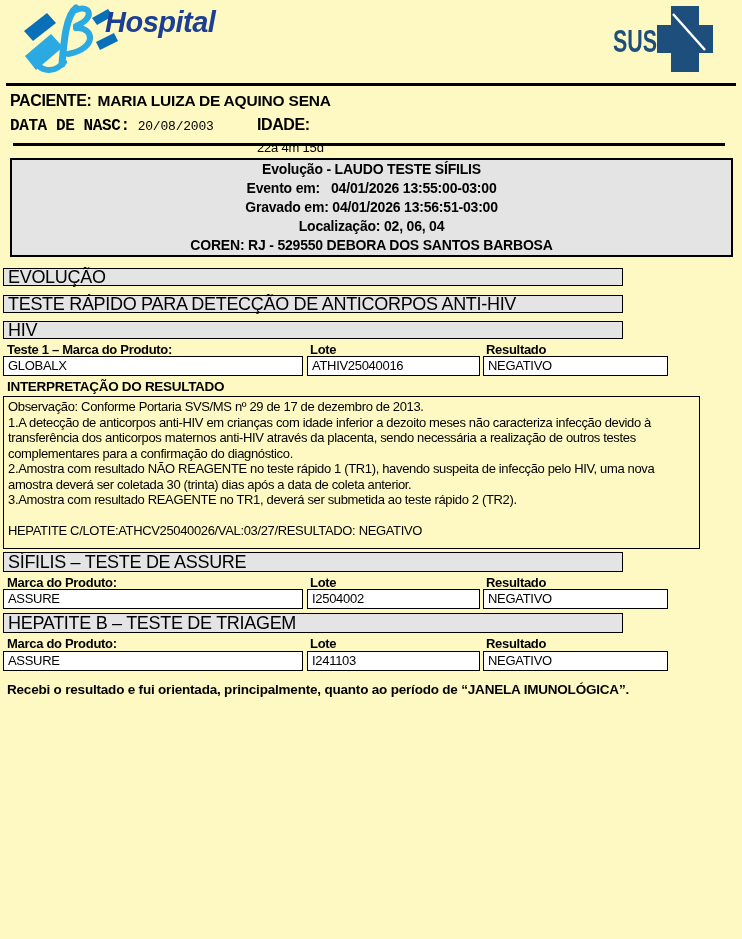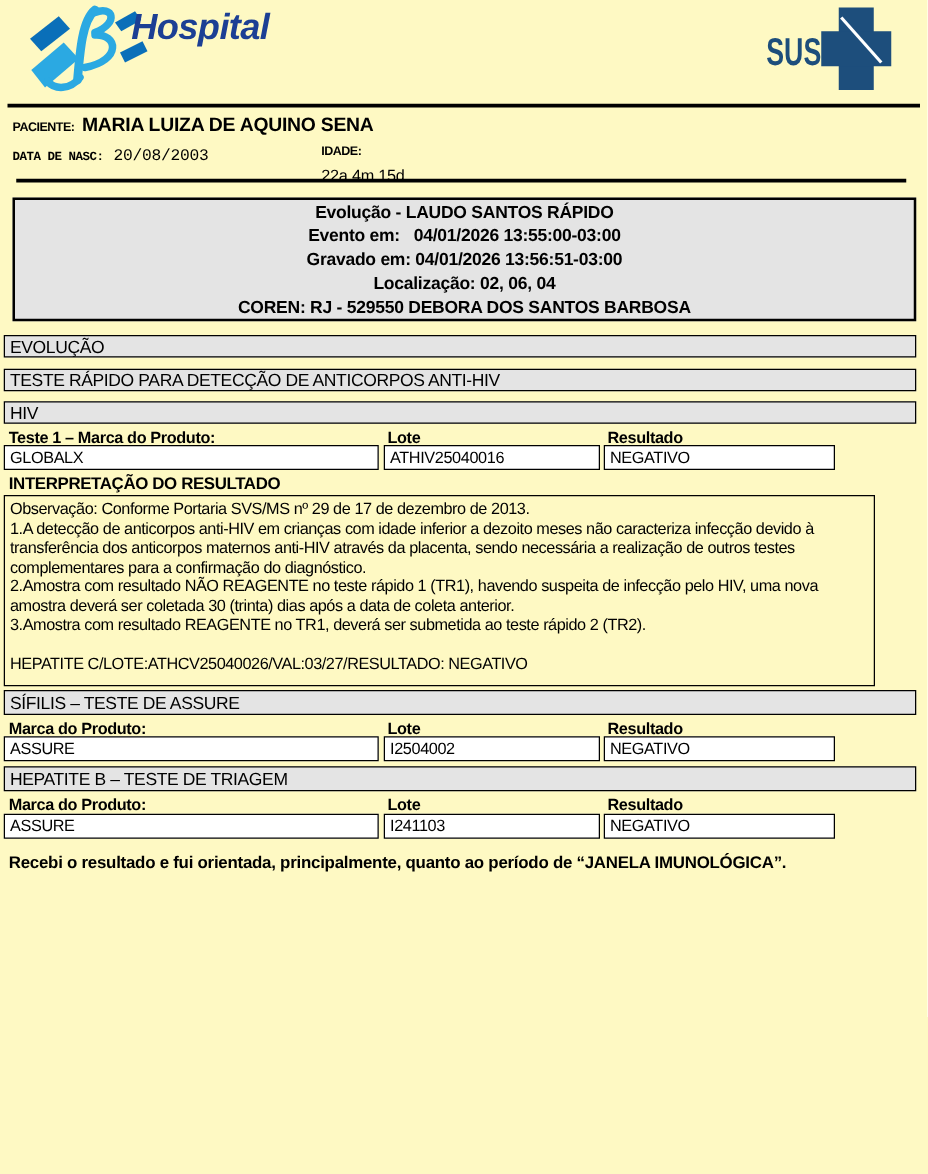--- a/index.html
+++ b/index.html
@@ -13,35 +13,35 @@
                font-style:italic;color:#1c3f94;letter-spacing:-0.5px;}
   .logo-text-2{position:absolute;left:74px;top:33px;font-size:25px;font-weight:bold;
                font-style:italic;color:#1c3f94;letter-spacing:-0.5px;}
   .sus-wrap{left:583px;top:4px;width:132px;height:72px;}
 
   .rule1{left:6px;top:83px;width:730px;height:3px;background:#000;}
   .rule2{left:13px;top:143px;width:712px;height:3px;background:#000;}
 
   
   .pat-row1{left:10px;top:92px;display:flex;align-items:baseline;gap:6px;}
-  .pat-label{font-size:10px;font-weight:bold;letter-spacing:-0.4px;}
+  .pat-label{font-size:16px;font-weight:bold;letter-spacing:-0.4px;}
   .pat-name{font-size:15.5px;font-weight:bold;letter-spacing:-0.2px;}
   .pat-row2{left:10px;top:117px;display:flex;align-items:baseline;gap:8px;font-family:Liberation Mono, monospace;}
   .pat-value{font-size:13px;letter-spacing:-0.2px;}
   .age-row{left:257px;top:116px;display:flex;align-items:baseline;gap:6px;flex-direction:column;}
 
   
   .event-box{left:10px;top:158px;width:723px;height:99px;border:2px solid #000;
              background:#e4e4e4;box-sizing:border-box;text-align:center;}
   .event-line{font-size:14px;font-weight:bold;line-height:19px;white-space:pre;
               letter-spacing:-0.2px;}
 
   
-  .bar{left:3px;width:730px;height:18px;background:#e4e4e4;border:1px solid #000;
-       box-sizing:border-box;font-size:14px;line-height:15px;padding:1px 0 0 4px;
+  .bar{left:3px;width:620px;height:18px;background:#e4e4e4;border:1px solid #000;
+       box-sizing:border-box;font-size:18px;line-height:15px;padding:1px 0 0 4px;
        letter-spacing:-0.3px;}
   .bar-tall{height:20px;line-height:17px;}
 
   
   .hdr-row{left:0;width:742px;height:14px;}
   .hdr{position:absolute;font-size:13px;font-weight:bold;letter-spacing:-0.3px;white-space:nowrap;}
   .c1{left:7px;} .c2{left:310px;} .c3{left:486px;}
   .vbox{position:absolute;height:20px;border:1px solid #000;box-sizing:border-box;
         font-size:13px;line-height:18px;padding-left:4px;letter-spacing:-0.3px;
         background:#fff;white-space:nowrap;overflow:hidden;}
@@ -98,21 +98,21 @@
     <span class="pat-value">20/08/2003</span>
   </div>
   <div class="abs age-row">
     <span class="pat-label">IDADE:</span>
     <span class="pat-value">22a 4m 15d</span>
   </div>
 
   <div class="abs rule2"></div>
 
   <div class="abs event-box">
-    <div class="event-line">Evolução - LAUDO SANTOS RÁPIDO</div>
+    <div class="event-line">Evolução - LAUDO TESTE SÍFILIS</div>
     <div class="event-line">Evento em:   04/01/2026 13:55:00-03:00</div>
     <div class="event-line">Gravado em: 04/01/2026 13:56:51-03:00</div>
     <div class="event-line">Localização: 02, 06, 04</div>
     <div class="event-line">COREN: RJ - 529550 DEBORA DOS SANTOS BARBOSA</div>
   </div>
 
   <div class="abs bar" style="top:268px;">EVOLUÇÃO</div>
   <div class="abs bar" style="top:295px;">TESTE RÁPIDO PARA DETECÇÃO DE ANTICORPOS ANTI-HIV</div>
   <div class="abs bar" style="top:321px;">HIV</div>
 

